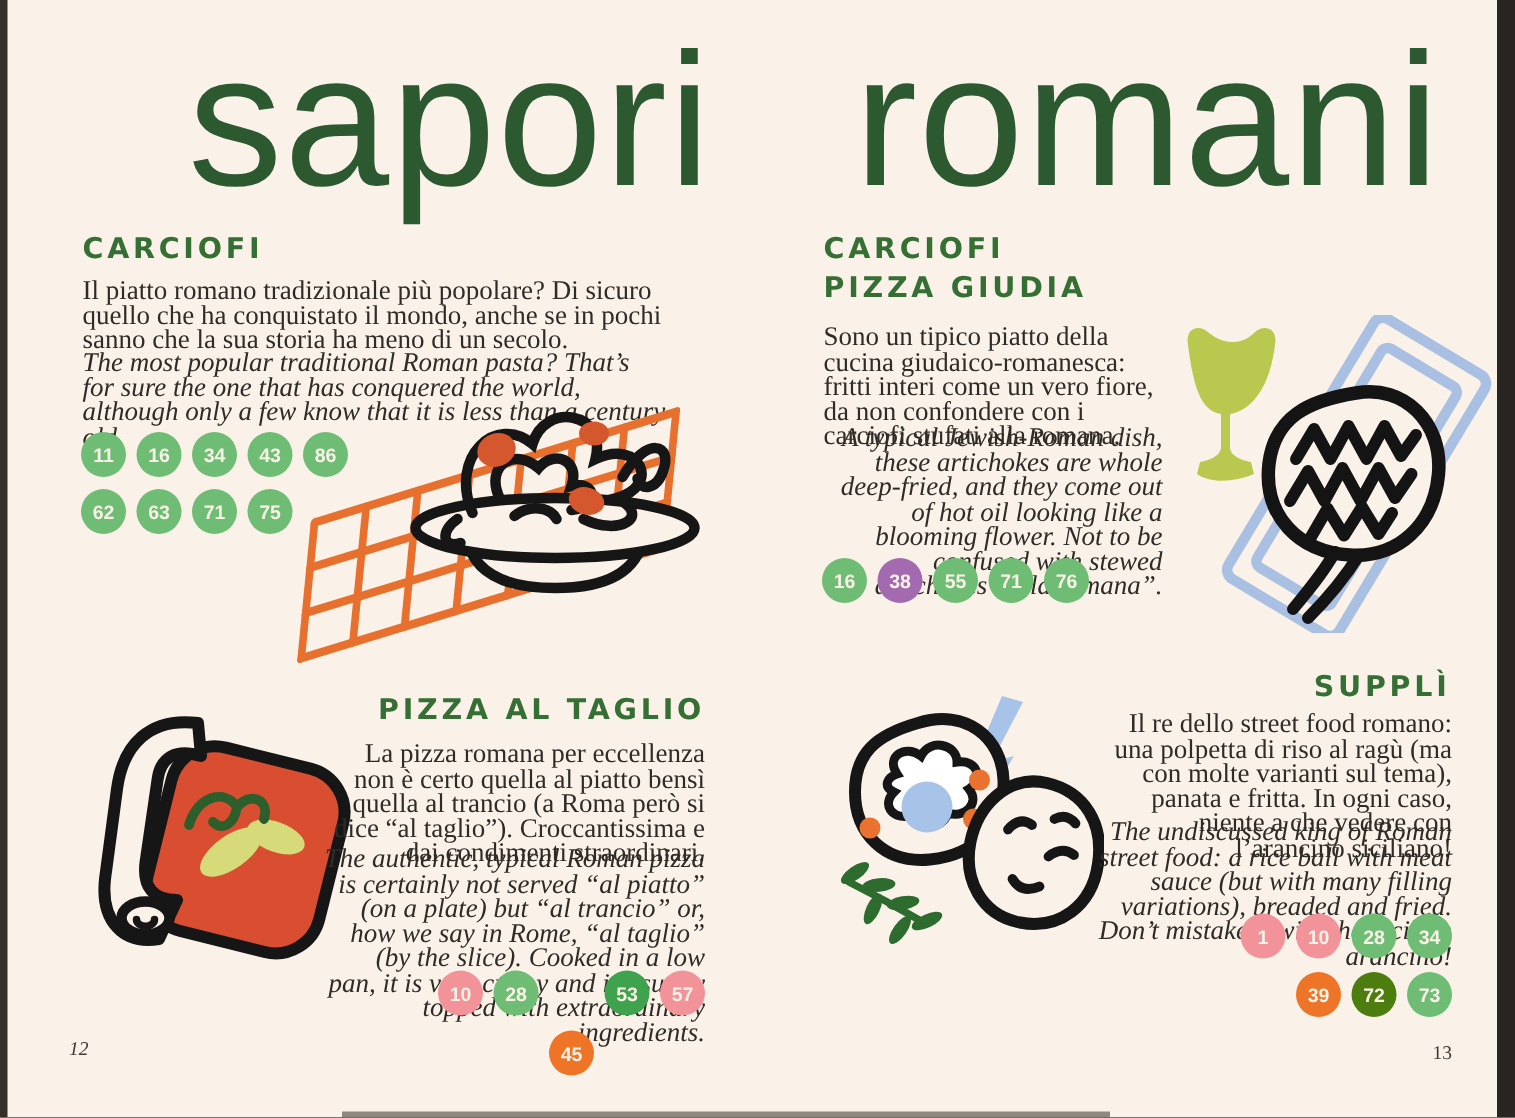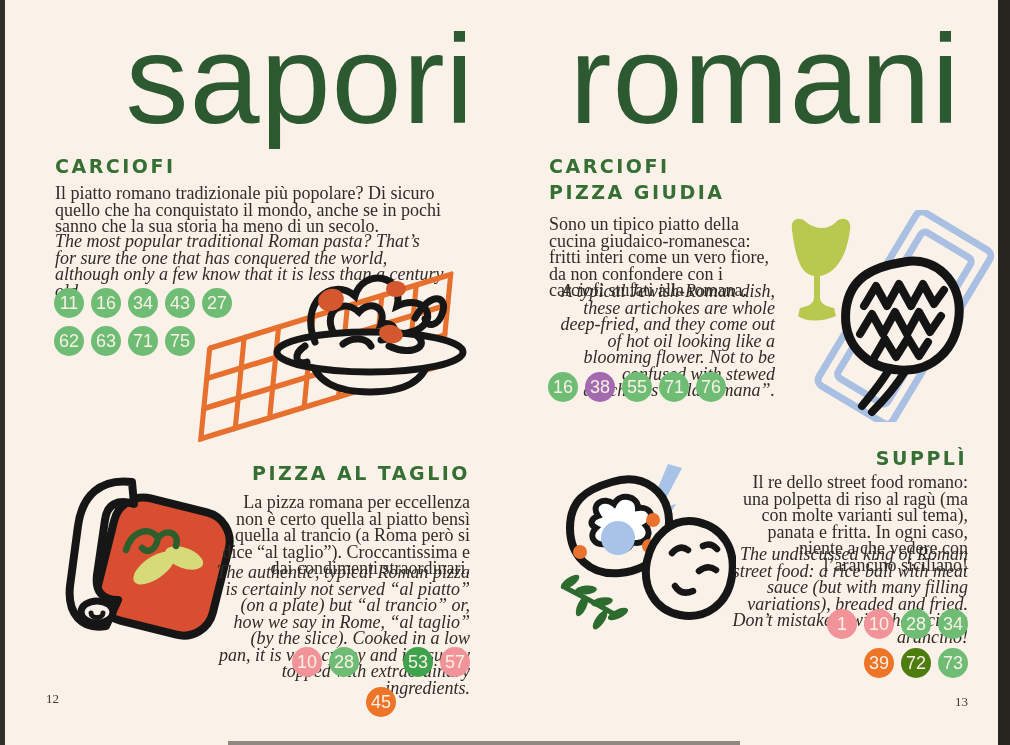--- a/index.html
+++ b/index.html
@@ -32,22 +32,22 @@
   }
   .para { position:absolute; font-size:18px; line-height:16.5px; }
   .para.en { font-style:italic; }
   .ra { text-align:right; }
 
   .badges { position:absolute; display:flex; gap:7px; }
   .badges.ra { justify-content:flex-end; }
   .badge {
     width:30px; height:30px; border-radius:50%;
     display:inline-flex; align-items:center; justify-content:center;
-    font-family:"Liberation Sans", sans-serif; font-weight:normal;
-    font-size:18px; color:#f8f1e6;
+    font-family:"Liberation Sans", sans-serif; font-weight:bold;
+    font-size:13px; color:#f8f1e6;
   }
   .pagenum { position:absolute; font-size:13px; color:#3d3934; }
   .illus { position:absolute; }
 </style>
 </head>
 <body>
 
 <div class="canvas">
 
   <div class="edge edge-left"></div>
@@ -58,21 +58,21 @@
 
   <div>
     <div class="heading" style="left:55px; top:154px;">CARCIOFI</div>
     <div class="para it" style="left:55px; top:185px; width:390px;">Il piatto romano tradizionale più popolare? Di sicuro quello che ha conquistato il mondo, anche se in pochi sanno che la sua storia ha meno di un secolo.</div>
     <div class="para en" style="left:55px; top:233px; width:390px;">The most popular traditional Roman pasta? That’s for sure the one that has conquered the world, although only a few know that it is less than a century old.</div>
     <div class="badges" style="left:54px; top:288px;">
         <span class="badge" style="background: rgb(111, 188, 116);">11</span>
         <span class="badge" style="background: rgb(111, 188, 116);">16</span>
         <span class="badge" style="background: rgb(111, 188, 116);">34</span>
         <span class="badge" style="background: rgb(111, 188, 116);">43</span>
-        <span class="badge" style="background: rgb(111, 188, 116);">27</span>
+        <span class="badge" style="background: rgb(111, 188, 116);">86</span>
       </div>
     <div class="badges" style="left:54px; top:326px;">
         <span class="badge" style="background: rgb(111, 188, 116);">62</span>
         <span class="badge" style="background: rgb(111, 188, 116);">63</span>
         <span class="badge" style="background: rgb(111, 188, 116);">71</span>
         <span class="badge" style="background: rgb(111, 188, 116);">75</span>
       </div>
   </div>
 
   <svg class="illus" style="left:183px; top:262px;" width="300" height="180" viewBox="0 0 300 180">
@@ -122,21 +122,21 @@
     <div class="para en ra" style="left:216px; top:564px; width:254px;">The authentic, typical Roman pizza is certainly not served “al piatto” (on a plate) but “al trancio” or, how we say in Rome, “al taglio” (by the slice). Cooked in a low pan, it is very crispy and is usually topped with extraordinary ingredients.</div>
     <div class="badges ra" style="left:216px; top:647px; width:254px;">
         <span class="badge" style="background: rgb(242, 147, 153);">10</span>
         <span class="badge" style="background: rgb(111, 188, 116);">28</span>
         <span class="badge" style="background: rgb(238, 116, 39); margin-top: 40px;">45</span>
         <span class="badge" style="background: rgb(63, 162, 76);">53</span>
         <span class="badge" style="background: rgb(242, 147, 153);">57</span>
       </div>
   </div>
 
-  <div class="pagenum" style="left:46px; top:691px;">12</div>
+  <div class="pagenum" style="left:46px; top:691px;font-style:italic;">12</div>
 
   <div class="title title-right">romani</div>
 
   <div>
     <div class="heading" style="left:549px; top:154px;">CARCIOFI
 PIZZA GIUDIA</div>
     <div class="para it" style="left:549px; top:216px; width:228px;">Sono un tipico piatto della cucina giudaico-romanesca: fritti interi come un vero fiore, da non confondere con i carciofi stufati alla romana.</div>
     <div class="para en" style="left:549px; top:283px; width:226px;text-align:right;">A typical Jewish-Roman dish, these artichokes are whole deep-fried, and they come out of hot oil looking like a blooming flower. Not to be confused with stewed artichokes “alla romana”.</div>
     <div class="badges" style="left:548px; top:372px;">
         <span class="badge" style="background: rgb(111, 188, 116);">16</span>

